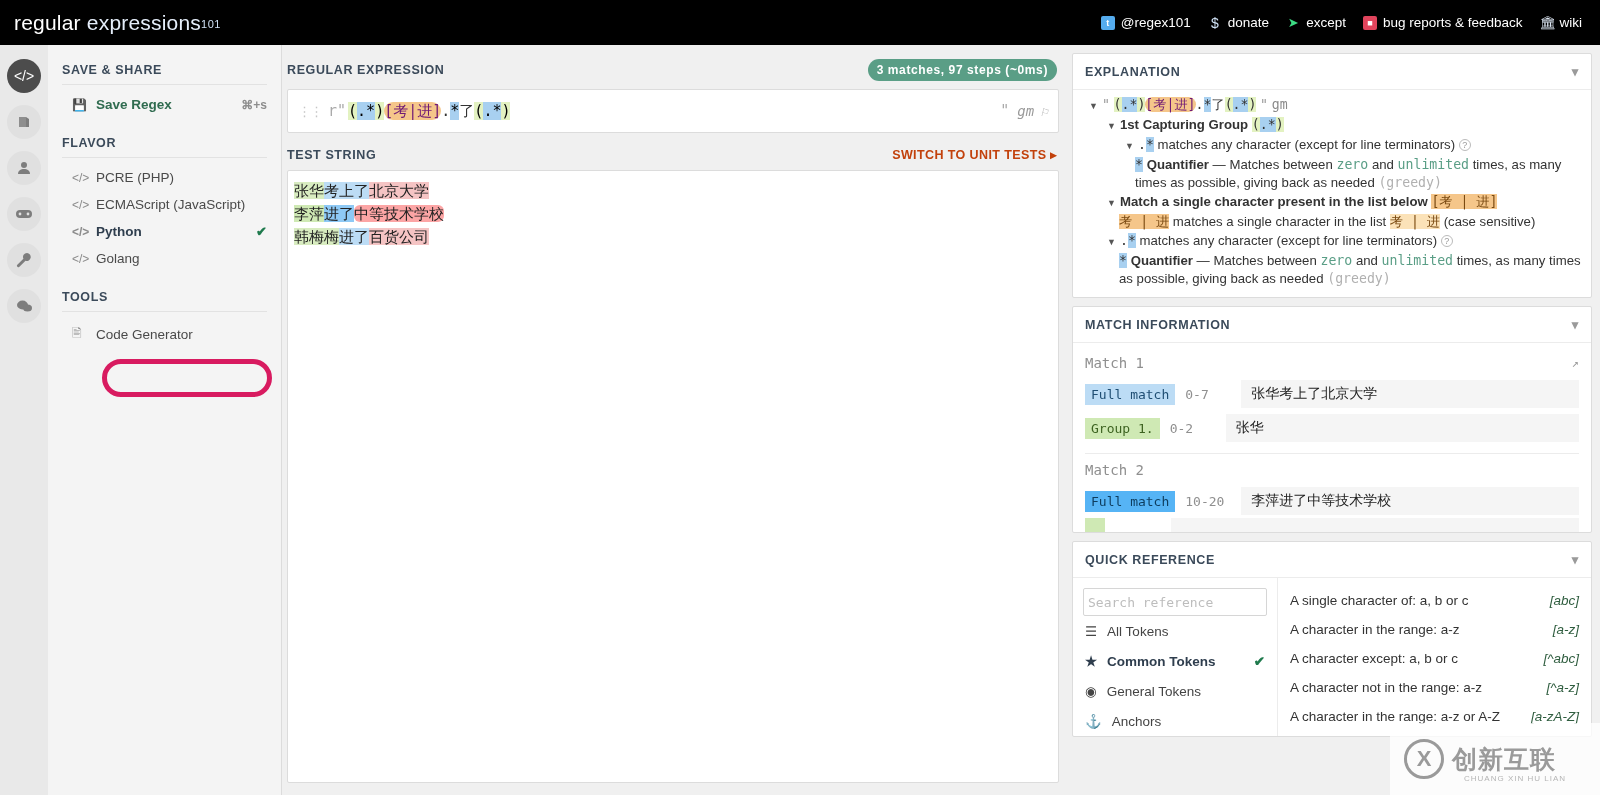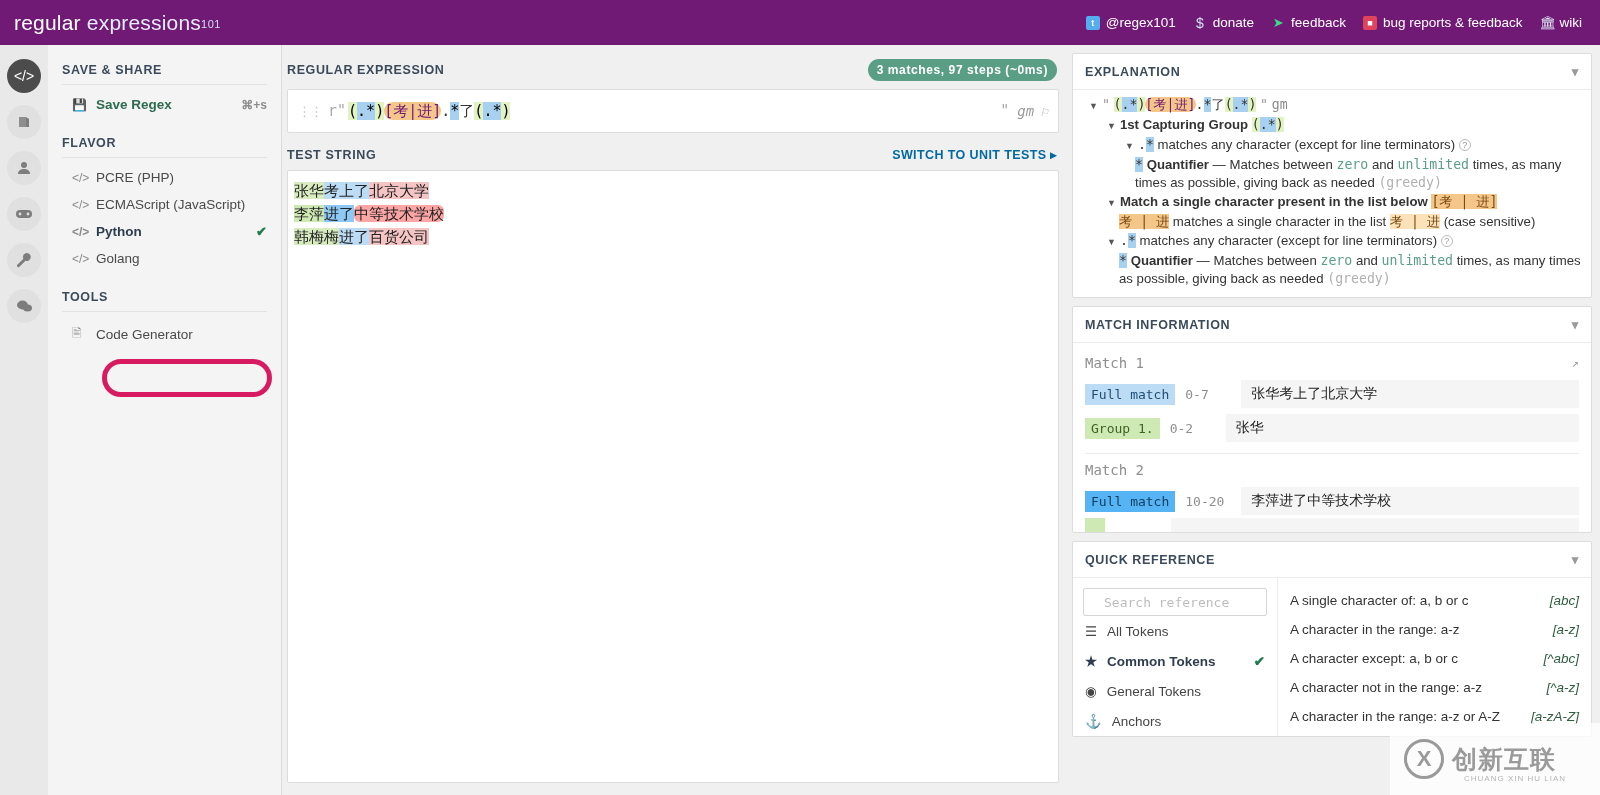--- a/index.html
+++ b/index.html
@@ -6,21 +6,21 @@
   html, body {
     width: 1600px; height: 795px;
     font-family: "Liberation Sans", sans-serif;
     background: #f0f0f0;
     overflow: hidden;
   }
   .page { position: relative; width: 1600px; height: 795px; }
 
   
   .topbar {
-    height: 45px; background: #701a75;
+    height: 45px; background: #000000;
     display: flex; align-items: center; justify-content: space-between;
     padding: 0 18px 0 14px;
   }
   .brand { font-size: 21px; color: #ffffff; letter-spacing: .2px; }
   .brand .light { color: #e5eefa; }
   .brand .sup { font-size: 11px; color: #cfe0f4; vertical-align: 2px; letter-spacing: .5px;}
   .topnav { display: flex; align-items: center; gap: 17px; }
   .topnav a {
     color: #ffffff; font-size: 13.5px; text-decoration: none;
     display: flex; align-items: center; gap: 6px; white-space: nowrap;
@@ -74,21 +74,21 @@
   
   .center { position: absolute; left: 283px; top: 45px; width: 780px; height: 750px; background: #f0f0f0; }
   .sec-label {
     font-size: 12.5px; font-weight: bold; color: #3b4a5a;
     letter-spacing: .6px; padding: 14px 6px 8px 4px; display: flex; align-items: center;
   }
   .match-badge {
     margin-left: auto; background: #5a9e86; color: #fff; font-size: 12px;
     padding: 4px 9px; border-radius: 11px; white-space: nowrap;
   }
-  .unit-tests { margin-left: auto; font-size: 12.5px; color: #0369a1; font-weight: bold; letter-spacing: .4px; cursor:pointer;}
+  .unit-tests { margin-left: auto; font-size: 12.5px; color: #c2410c; font-weight: bold; letter-spacing: .4px; cursor:pointer;}
   .regex-box {
     background: #fff; border: 1px solid #dcdcdc; border-radius: 2px;
     height: 44px; display: flex; align-items: center; padding: 0 10px;
     margin: 0 4px; font-family: "DejaVu Sans Mono", monospace; font-size: 15px;
   }
   .dots { color: #c6c6c6; font-size: 13px; letter-spacing: -1px; margin-right: 6px; }
   .rprefix { color: #aaaaaa; font-size: 15px; margin-right: 2px; }
   .flags { margin-left: auto; color: #9a9a9a; font-style: italic; font-size: 14px; display: flex; align-items: center; gap: 6px;}
   .flag-ico { color: #b5b5b5; font-size: 13px; }
 
@@ -145,21 +145,21 @@
   .tag-g2 { background: #f3b0b0; color: #7a2525; }
   .mi-range { font-family: "DejaVu Sans Mono", monospace; font-size: 13px; color: #8f8f8f; min-width: 46px;}
   .mi-val { flex: 1; background: #f5f5f5; padding: 5px 10px; font-size: 14px; color: #222; }
   .mi-sep { height: 1px; background: #ececec; margin: 8px 12px 0 12px; }
   .mi-clip { height: 14px; overflow: hidden; }
 
   .qr-body { display: flex; }
   .qr-left { width: 205px; border-right: 1px solid #ececec; padding: 10px 10px 0 10px; }
   .qr-search {
     width: 100%; height: 28px; border: 1px solid #d6d6d6; border-radius: 2px;
-    padding: 0 20px; font-family: "DejaVu Sans Mono", monospace; font-size: 13px; color: #444;
+    padding: 0 4px; font-family: "DejaVu Sans Mono", monospace; font-size: 13px; color: #444;
     background: #fff;
   }
   .qr-search::placeholder { color: #bdbdbd; }
   .qr-item { display: flex; align-items: center; gap: 10px; padding: 7px 2px; font-size: 13.5px; color: #444; cursor:pointer;}
   .qr-item.sel { font-weight: bold; color: #2f3e4e; }
   .qr-item .chk { margin-left: auto; color: #1f7a4d; font-weight: bold; }
   .qr-right { flex: 1; padding: 8px 12px 0 12px; }
   .qr-row { display: flex; align-items: center; padding: 7px 0; font-size: 13.5px; color: #333; }
   .qr-tok { margin-left: auto; font-style: italic; color: #2f5d3f; font-size: 13.5px; }
 
@@ -189,21 +189,21 @@
       <a href="#">
           <span class="ti tw">t</span>
           <span>@regex101</span>
         </a>
       <a href="#">
           <span class="ti dollar">$</span>
           <span>donate</span>
         </a>
       <a href="#">
           <span class="ti plane">➤</span>
-          <span>feedback</span>
+          <span>except</span>
         </a>
       <a href="#">
           <span class="ti bug">■</span>
           <span>bug reports &amp; feedback</span>
         </a>
       <a href="#">
           <span class="ti bank">🏛</span>
           <span>wiki</span>
         </a>
     </div>

